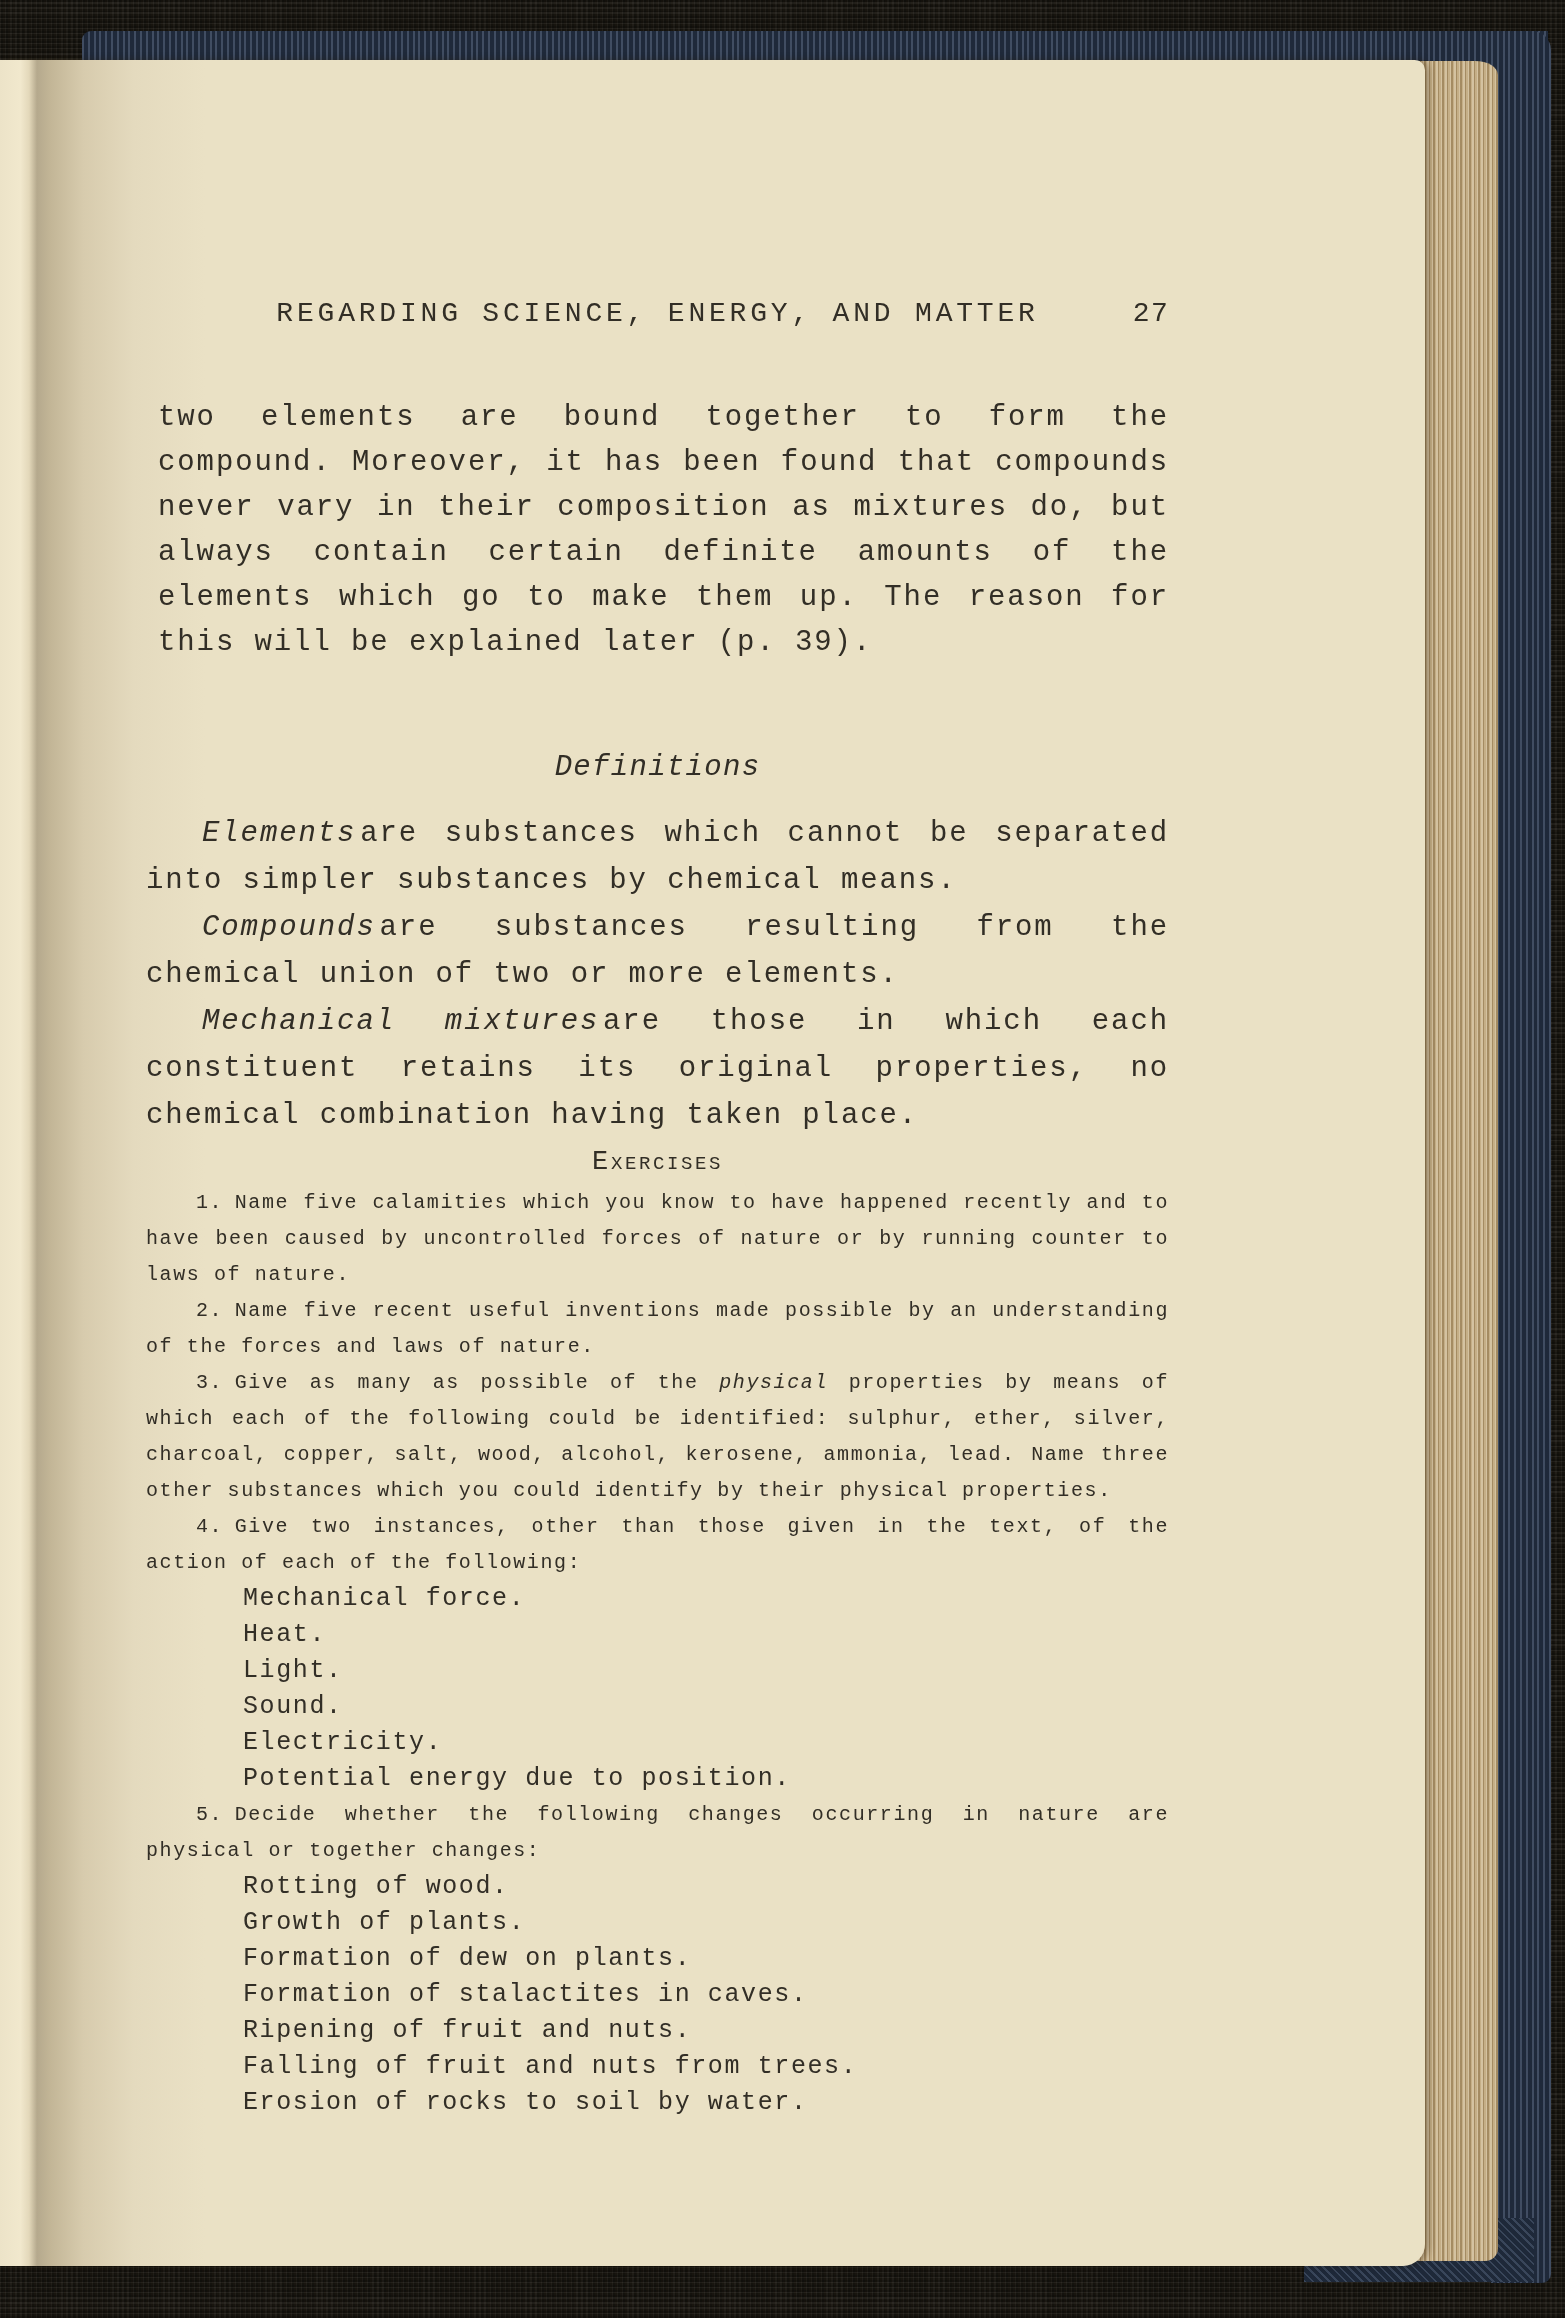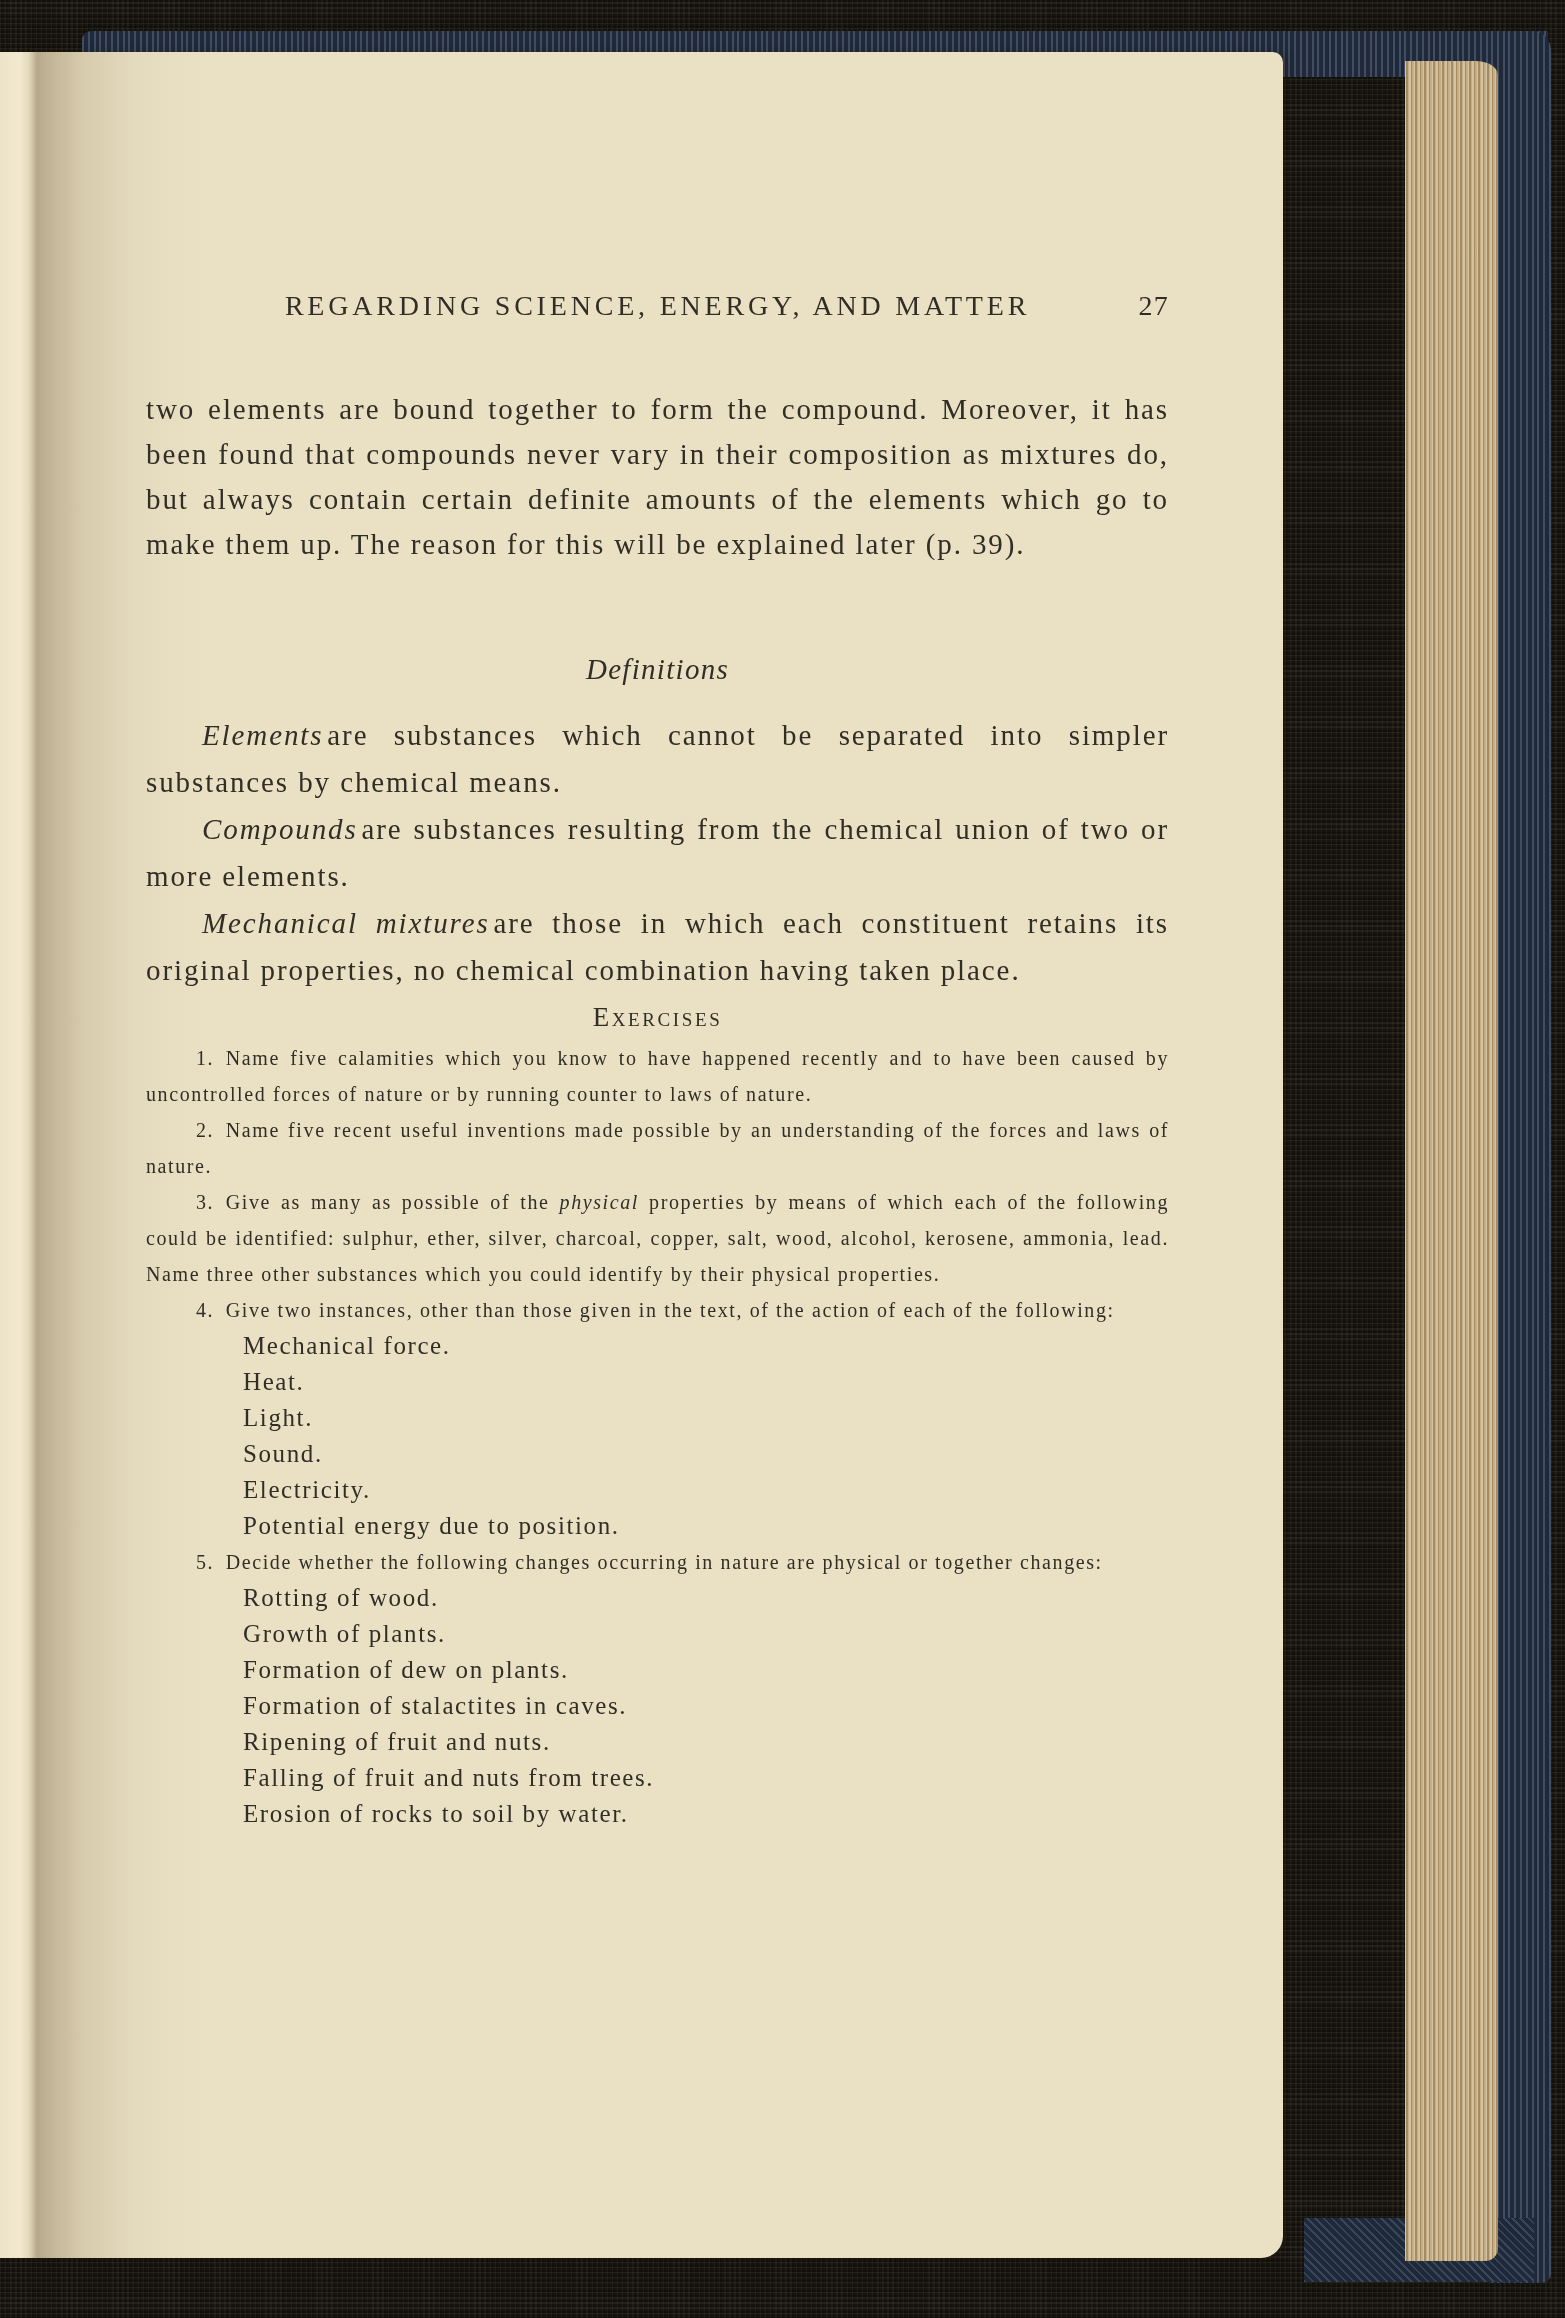--- a/index.html
+++ b/index.html
@@ -29,47 +29,48 @@
     background-image: repeating-linear-gradient(45deg, rgba(255,255,255,0.08) 0 1.9px, rgba(0,0,0,0.25) 1.9px 5.8px);
   }
   .page-stack {
     position: absolute; left: 1405px; top: 61px; width: 93px; height: 2200px;
     background-color: #bda479;
     background-image: repeating-linear-gradient(90deg, rgba(255,250,235,0.35) 0 1.3px, rgba(90,65,30,0.25) 1.3px 2.6px, rgba(255,250,235,0.12) 2.6px 4.5px);
     border-top-right-radius: 23px 14px;
     border-bottom-right-radius: 12.8px;
   }
   .page {
-    position: absolute; left: 0; top: 52px; width: 1283px; height: 2206px;
+    position: absolute; left: 0; top: 60px; width: 1425px; height: 2206px;
     background:
       linear-gradient(90deg,
         #ece3c8 0px, #f1e8cd 20.5px, #e3d8ba 29px,
         #b5a98d 37px, #c3b697 51px, #d7cbad 83px,
         #e4dabe 134px, #eae1c5 205px, #eae1c5 100%);
     border-top-right-radius: 10.2px;
     border-bottom-right-radius: 22px;
     box-shadow: 3.8px 0 7.7px rgba(40,25,5,0.35);
     color: #322e26;
+    font-family: Liberation Mono, monospace;
   }
   .text-block { position: absolute; left: 146px; top: 238px; width: 1023px; }
 
   .page-header { position: relative; height: 40px; }
   .page-header .title {
     display: block; text-align: center;
     font-size: 28px; letter-spacing: 3.8px; white-space: nowrap;
   }
   .page-header .page-num {
     position: absolute; right: 0; top: 0; font-size: 28px; letter-spacing: 1.3px;
   }
 
   .body-para {
     margin: 0; font-size: 29px; line-height: 45px; letter-spacing: 1.9px;
     text-align: justify;
   }
-  .body-para.continued { margin-top: 57px; }
+  .body-para.continued { margin-top: 57px; margin-left: 12px; }
 
   .defs-heading {
     margin: 80px 0 16px 0; font-weight: normal; font-style: italic;
     font-size: 29px; line-height: 45px; text-align: center; letter-spacing: 1.3px;
   }
   .def-para { margin: 0; text-indent: 56px; line-height: 47px; }
   .def-para.first { margin-top: 20px; }
   .def-para i { margin-right: 3.8px; }
 
   .ex-heading {

